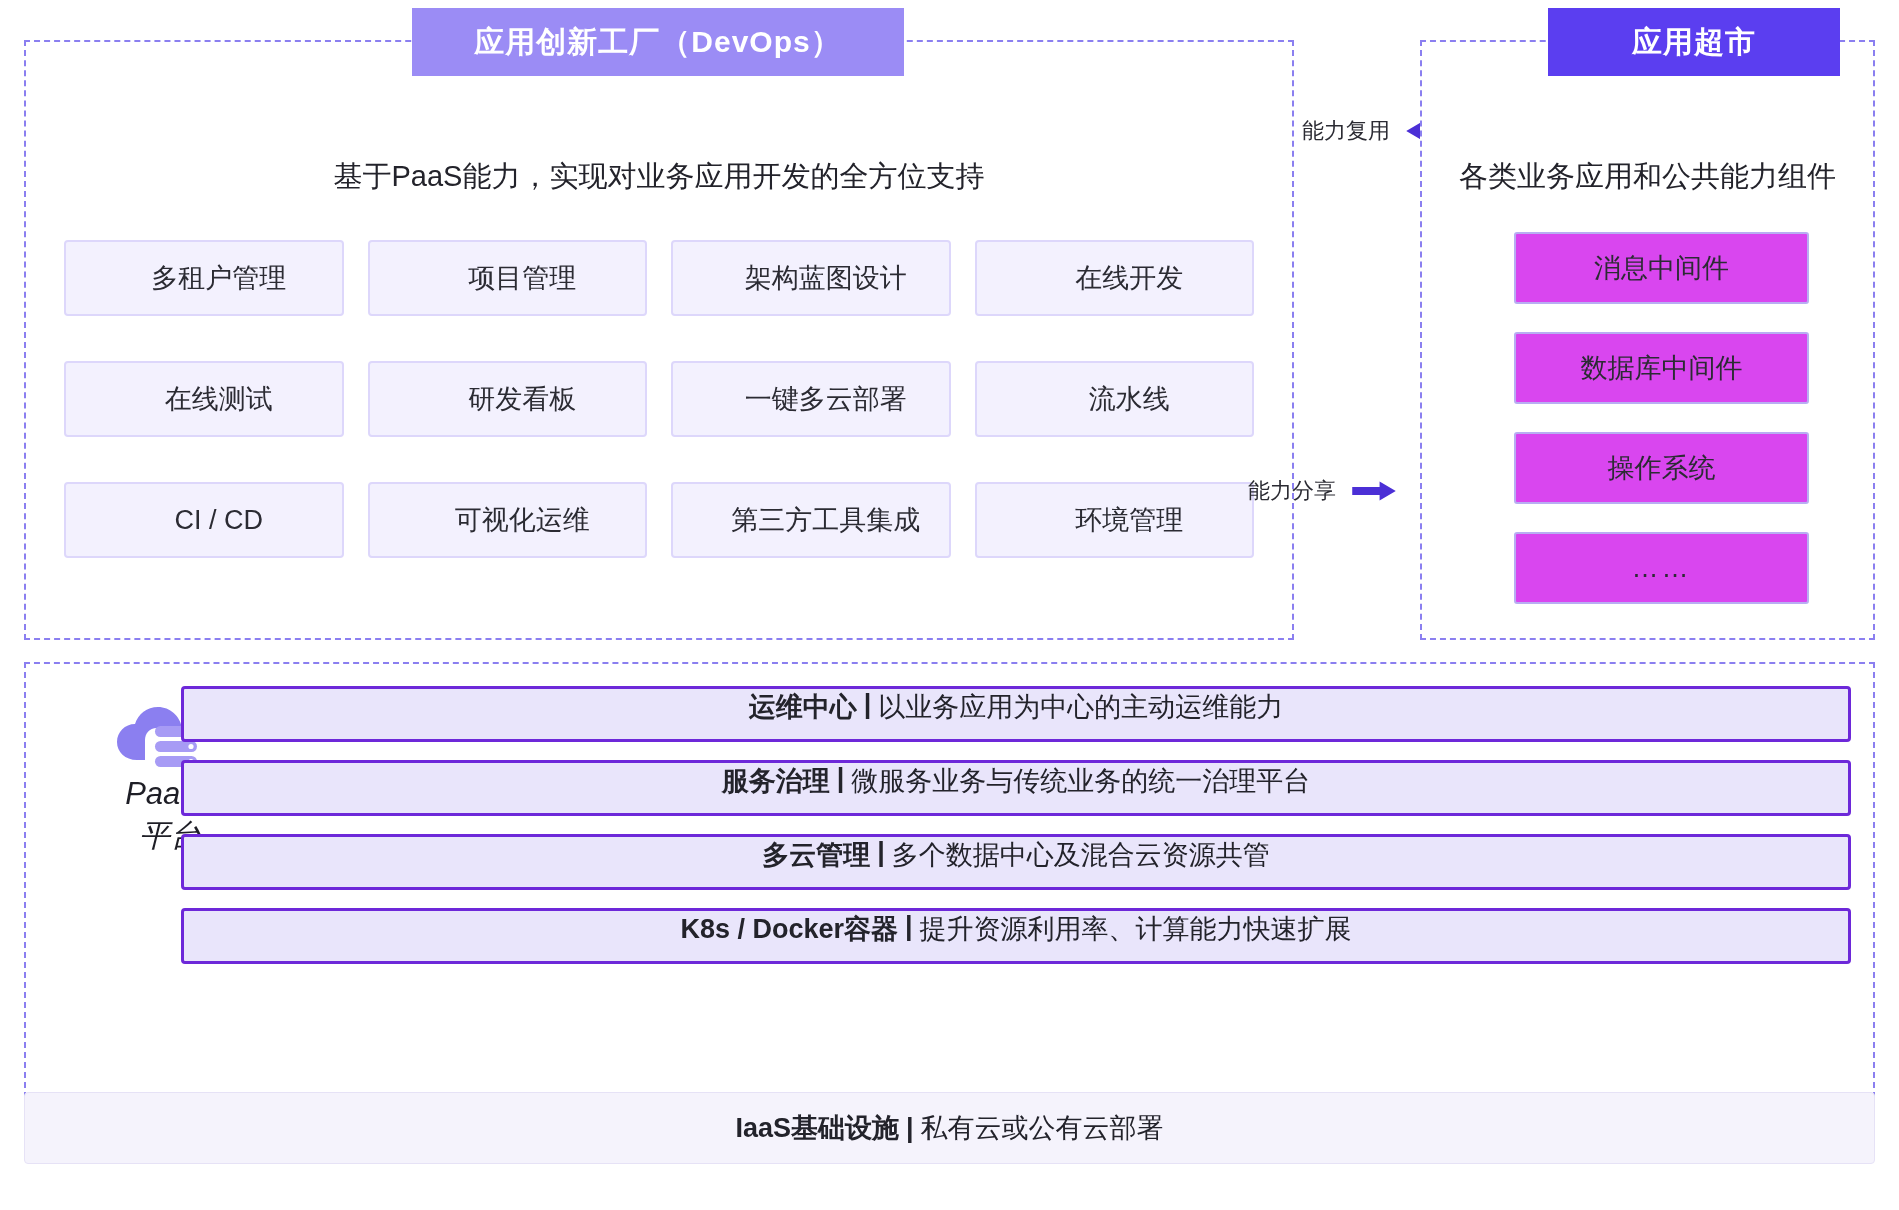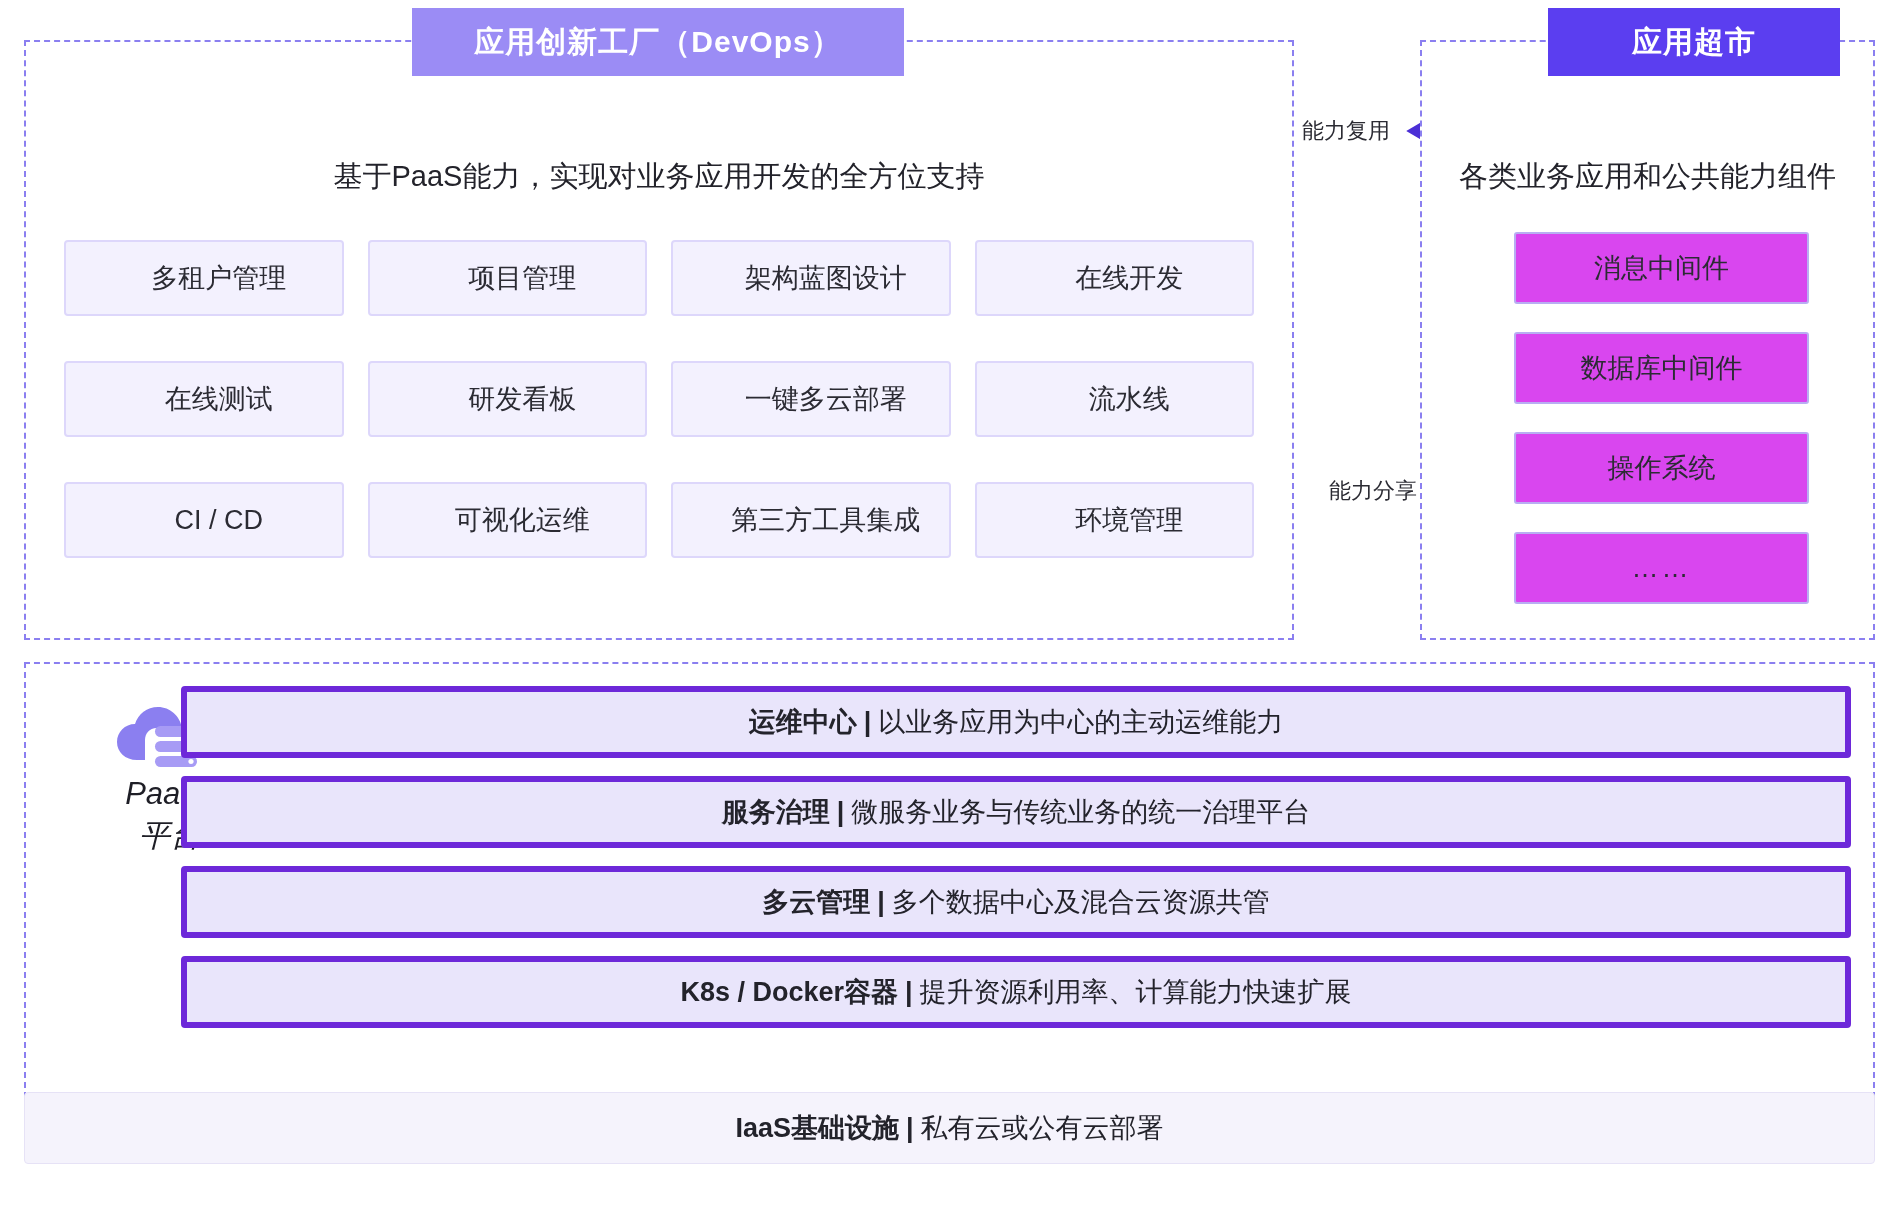--- a/index.html
+++ b/index.html
@@ -150,21 +150,21 @@
   
   .arrow-group {
     position: absolute;
     width: 150px;
     display: flex;
     flex-direction: row;
     align-items: center;
     gap: 14px;
   }
   #arrow-reuse { left: 1302px; top: 110px; }
-  #arrow-share { left: 1329px; top: 470px; }
+  #arrow-share { left: 1248px; top: 470px; }
 
   .arrow-label {
     font-size: 22px;
     color: #2b2b33;
     white-space: nowrap;
   }
   .arrow-glyph { display: block; }
 
   
   #paas-panel {
@@ -200,26 +200,26 @@
   #paas-rows {
     position: absolute;
     left: 155px;
     top: 22px;
     right: 22px;
     display: flex;
     flex-direction: column;
     gap: 18px;
   }
   .paas-row {
-    height: 72px;
-    display: flex;
-    align-items: center;
+    height: 56px;
+    display: flex;
+    align-items: flex-start;
     justify-content: center;
     background: #e9e5fb;
-    border: 6px solid #6d28d9;
+    border: 3px solid #6d28d9;
     border-radius: 4px;
     font-size: 27px;
     color: #23232b;
     box-sizing: border-box;
     white-space: nowrap;
   }
   .row-strong { font-weight: bold; }
   .row-sep { margin: 0 7px; font-weight: bold; }
 
   

